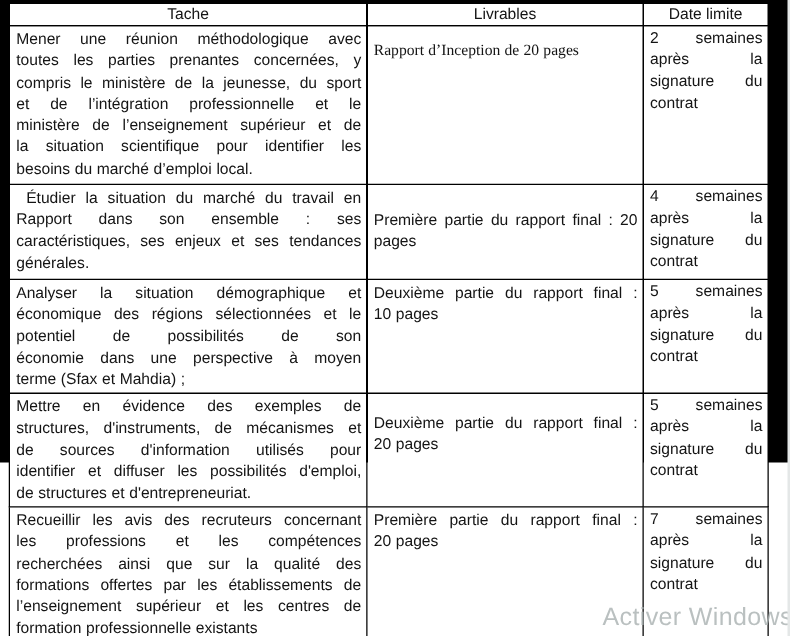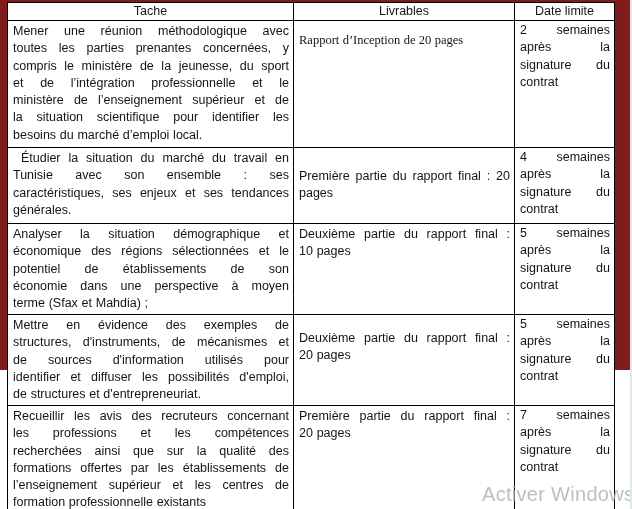--- a/index.html
+++ b/index.html
@@ -1,20 +1,20 @@
 <!DOCTYPE html>
 <html><head>
 <meta charset="utf-8">
 <style>
   html,body{margin:0;padding:0;}
   body{
     width:632px;height:509px;overflow:hidden;background:#ffffff;
     font-family:"Liberation Sans", sans-serif;color:#141414;
   }
-  .page{position:relative;width:632px;height:370px;background:#7f1d1d;}
+  .page{position:relative;width:632px;height:370px;background:#000000;}
 
   table.doc{
     position:absolute;left:7px;top:2px;width:607px;
     border-collapse:collapse;table-layout:fixed;
   }
   table.doc th, table.doc td{
     border:1px solid #000;padding:0;vertical-align:top;overflow:hidden;
     background:#ffffff;
   }
   table.doc th{
@@ -88,21 +88,21 @@
               <div class="line">après la</div>
               <div class="line">signature du</div>
               <div class="line last">contrat</div>
             </div>
           </td>
         </tr>
         <tr class="row-2">
           <td class="col-task">
             <div class="inner">
               <div class="line">&nbsp;Étudier la situation du marché du travail en</div>
-              <div class="line">Tunisie avec son ensemble : ses</div>
+              <div class="line">Rapport dans son ensemble : ses</div>
               <div class="line">caractéristiques, ses enjeux et ses tendances</div>
               <div class="line last">générales.</div>
             </div>
           </td>
           <td class="col-deliverable">
             <div class="inner">
               <div class="line">Première partie du rapport final : 20</div>
               <div class="line last">pages</div>
             </div>
           </td>
@@ -113,21 +113,21 @@
               <div class="line">signature du</div>
               <div class="line last">contrat</div>
             </div>
           </td>
         </tr>
         <tr class="row-3">
           <td class="col-task">
             <div class="inner">
               <div class="line">Analyser la situation démographique et</div>
               <div class="line">économique des régions sélectionnées et le</div>
-              <div class="line">potentiel de établissements de son</div>
+              <div class="line">potentiel de possibilités de son</div>
               <div class="line">économie dans une perspective à moyen</div>
               <div class="line last">terme (Sfax et Mahdia) ;</div>
             </div>
           </td>
           <td class="col-deliverable">
             <div class="inner">
               <div class="line">Deuxième partie du rapport final :</div>
               <div class="line last">10 pages</div>
             </div>
           </td>

